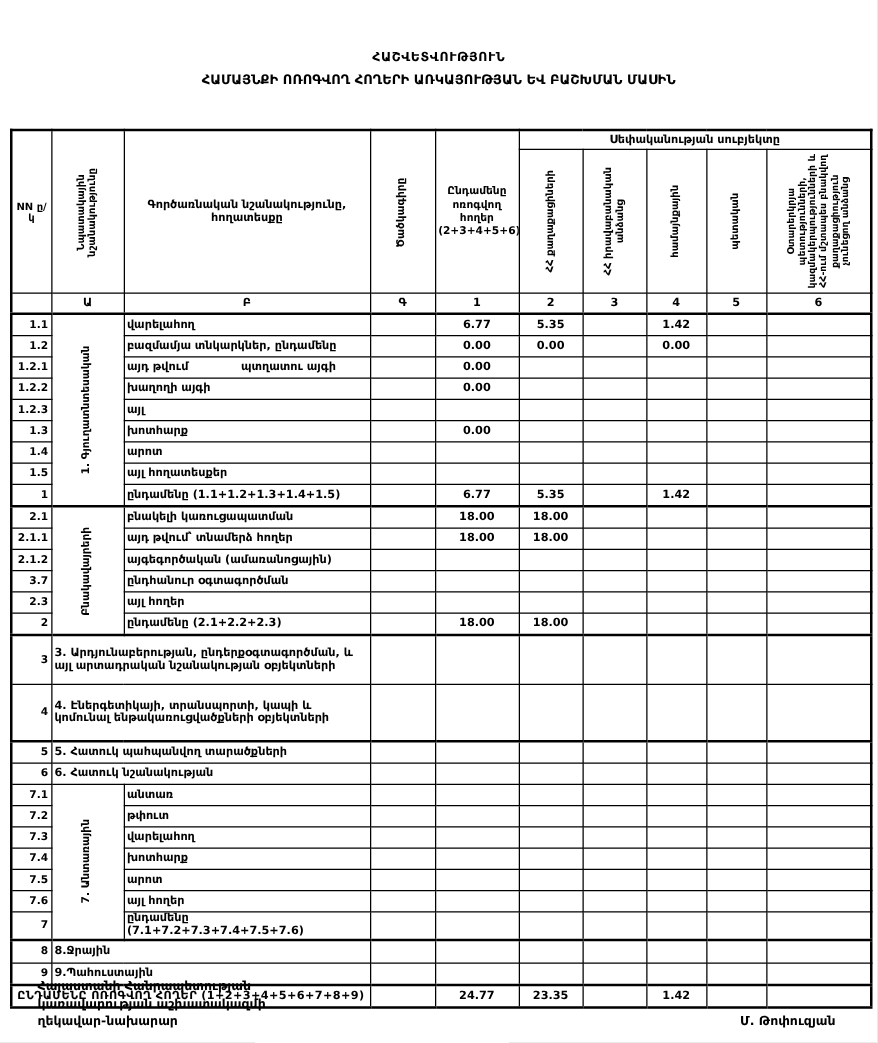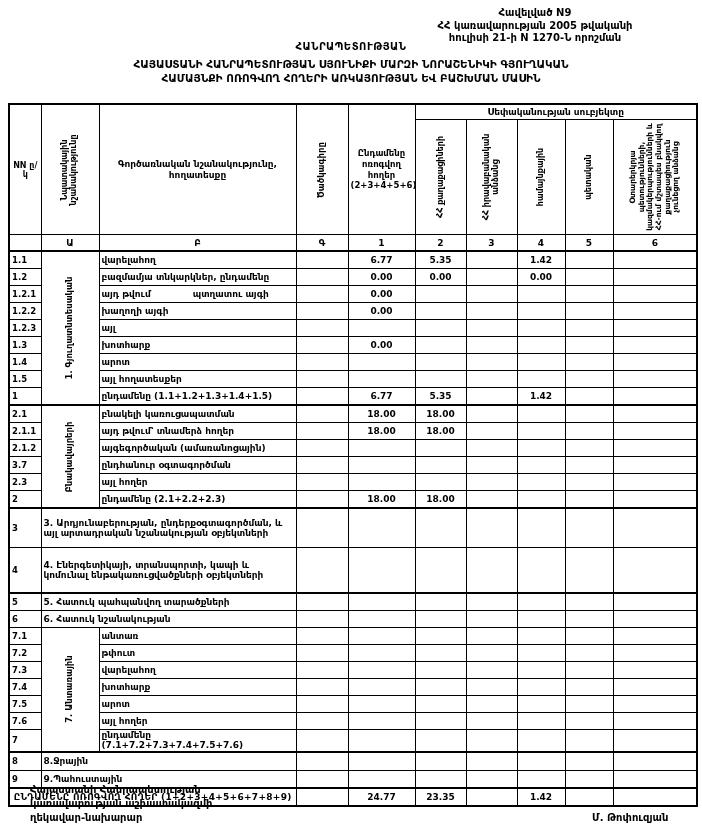--- a/index.html
+++ b/index.html
@@ -27,49 +27,43 @@
   .hw-ph{height:128px;}  .hw-h2{height:114px;}
   .hw-s1{height:138px;}  .hw-s2{height:92px;}  .hw-s7{height:106px;}
   .vt-ph{width:86px;}
   .vt-code{width:100px;white-space:nowrap;font-size:8.5px;}
   .vt-c{width:106px;}
   .vt-c6{width:112px;font-size:7.5px;line-height:1.15;}
   .vt-s1{width:134px;white-space:nowrap;font-size:8.5px;}
   .vt-s2{width:88px;white-space:nowrap;font-size:8.5px;}
   .vt-s7{width:102px;white-space:nowrap;font-size:8.5px;}
   .lrow td{height:15px;text-align:center;font-size:9px;border-bottom:2px solid #000;}
-  .nn{text-align:left;font-size:8.5px;}
+  .nn{text-align:right;font-size:8.5px;}
   .lbl{text-align:left;padding-left:3px;font-size:9px;line-height:1.15;}
   .v{text-align:center;font-size:9px;}
   .ind{padding-left:92px;}
   .split{display:flex;align-items:center;}
   .split .p2{margin-left:42px;}
   tr.sep td{border-top:2px solid #000;margin-left:28px;}
   tr.rr3 td{height:38px;}
   tr.rr4 td{height:44px;}
   tr.rr8 td{height:17px;}
   tr.tr-total td{border-top:2px solid #000;border-bottom:2px solid #000000;}
   .tot-lbl{text-align:center;font-size:9px;letter-spacing:.3px;}
   .footer{position:absolute;top:783px;left:30px;font-size:10px;font-weight:bold;line-height:1.4;}
   .sign{position:absolute;top:812px;left:592px;font-size:10px;font-weight:bold;}
 </style>
 </head>
 <body>
 
 <div class="page">
 
-  <div class="appendix">
-    <div>Հավելված N9</div>
-    <div>ՀՀ կառավարության 2005 թվականի</div>
-    <div>հուլիսի 21-ի N 1270-Ն որոշման</div>
-  </div>
-
-  <div class="rtitle">ՀԱՆՐԱՊԵՏՈՒԹՅԱՆ</div>
+
+  <div class="rtitle">ՀԱՇՎԵՏՎՈՒԹՅՈՒՆ</div>
   <div class="title">
-    <div>ՀԱՅԱՍՏԱՆԻ ՀԱՆՐԱՊԵՏՈՒԹՅԱՆ ՍՅՈՒՆԻՔԻ ՄԱՐԶԻ ՆՈՐԱՇԵՆԻԿԻ ԳՅՈՒՂԱԿԱՆ</div>
     <div>ՀԱՄԱՅՆՔԻ ՈՌՈԳՎՈՂ ՀՈՂԵՐԻ ԱՌԿԱՅՈՒԹՅԱՆ ԵՎ ԲԱՇԽՄԱՆ ՄԱՍԻՆ</div>
   </div>
 
   <table class="frm">
     <colgroup>
       <col style="width:32px">
         <col style="width:58px">
         <col style="width:197px">
       <col style="width:52px">
         <col style="width:67px">

